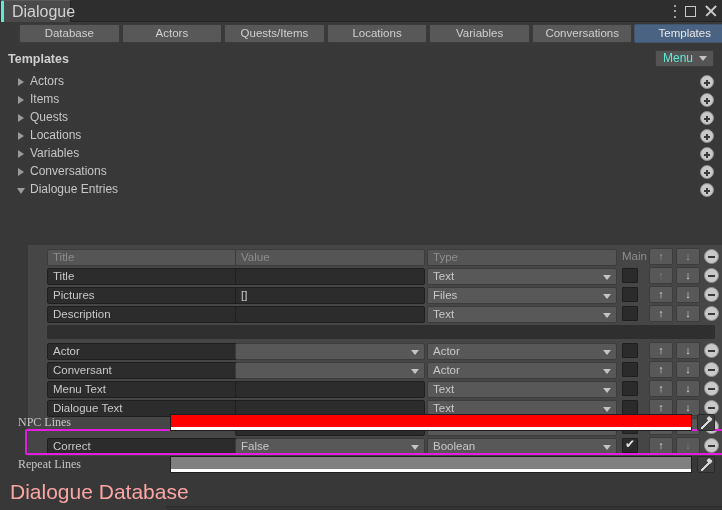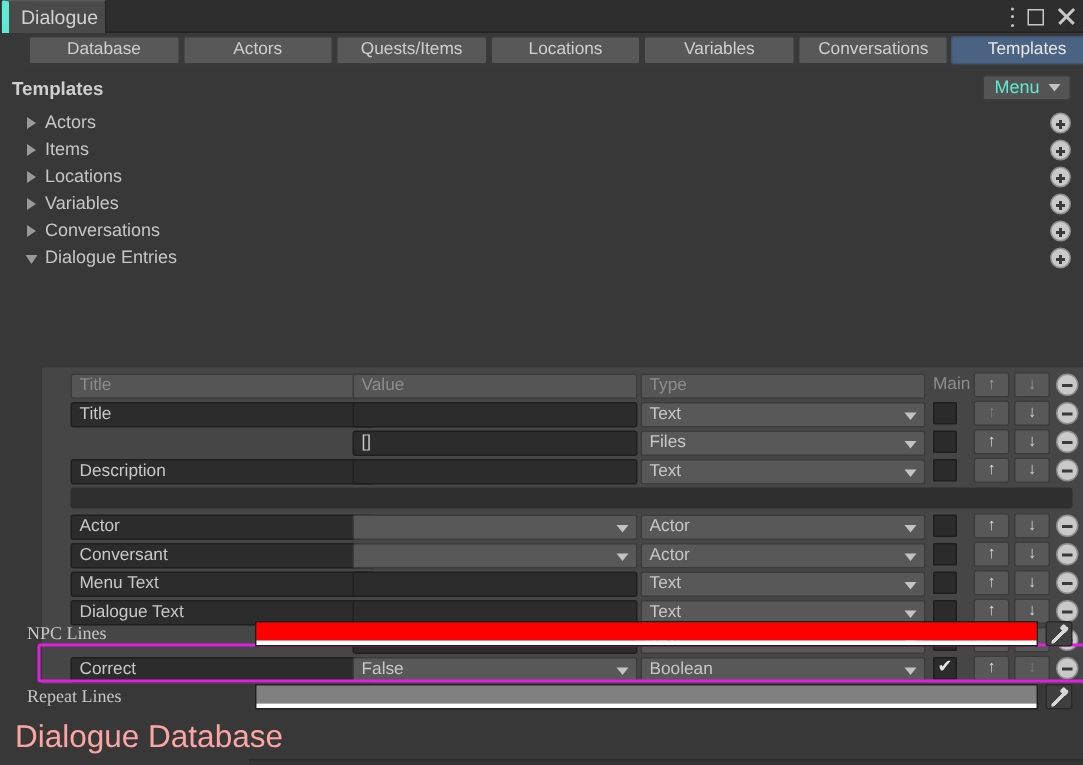--- a/index.html
+++ b/index.html
@@ -12,23 +12,23 @@
   }
 
   
   .titlebar{
     position:absolute; left:0; top:0; width:722px; height:22px;
     background:#2e2e2e; border-bottom:1px solid #232323;
   }
   .tabhandle{
     position:absolute; left:1px; top:0px; width:70px; height:22px;
     background:#4a4a4a; border-top:1px solid #5a5a5a;
-    border-left:5px solid #5eead4; border-right:1px solid #232323;
+    border-left:3px solid #5eead4; border-right:1px solid #232323;
     border-top-left-radius:2px; border-top-right-radius:2px;
-    color:#d2d2d2; font-size:13px; line-height:21px; padding-left:8px;
+    color:#d2d2d2; font-size:16px; line-height:21px; padding-left:8px;
   }
   .winbtns{ position:absolute; right:5px; top:0; height:22px; display:flex; align-items:center; gap:9px; }
   .kebab{ width:3px; height:13px; display:flex; flex-direction:column; justify-content:space-between; align-items:center; }
   .kebab i{ display:block; width:2px; height:2px; background:#c8c8c8; border-radius:50%; }
   .maxbtn{ width:11px; height:11px; border:1.6px solid #c8c8c8; }
   .closebtn{ position:relative; width:12px; height:12px; }
   .closebtn:before,.closebtn:after{
     content:""; position:absolute; left:-1px; top:5px; width:14px; height:1.6px; background:#c8c8c8;
   }
   .closebtn:before{ transform:rotate(45deg); }
@@ -197,20 +197,25 @@
       <span class="tlabel">Actors</span>
       <span class="plus"></span>
     </div>
     <div class="trow">
       <span class="tri"></span>
       <span class="tlabel">Items</span>
       <span class="plus"></span>
     </div>
     <div class="trow">
       <span class="tri"></span>
+      <span class="tlabel">Quests</span>
+      <span class="plus"></span>
+    </div>
+    <div class="trow">
+      <span class="tri"></span>
       <span class="tlabel">Locations</span>
       <span class="plus"></span>
     </div>
     <div class="trow">
       <span class="tri"></span>
       <span class="tlabel">Variables</span>
       <span class="plus"></span>
     </div>
     <div class="trow">
       <span class="tri"></span>
@@ -239,20 +244,21 @@
     <div class="frow">
       <div class="cell c-title">Title</div>
       <div class="cell c-value"></div>
       <div class="cell c-type">Text<span class="pcaret"></span></div>
       <div class="chk"></div>
       <div class="abtn up dim">↑</div>
       <div class="abtn dn">↓</div>
       <div class="minus"></div>
     </div>
     <div class="frow">
+      <div class="cell c-title">Pictures</div>
       <div class="cell c-value">[]</div>
       <div class="cell c-type">Files<span class="pcaret"></span></div>
       <div class="chk"></div>
       <div class="abtn up">↑</div>
       <div class="abtn dn">↓</div>
       <div class="minus"></div>
     </div>
     <div class="frow">
       <div class="cell c-title">Description</div>
       <div class="cell c-value"></div>

